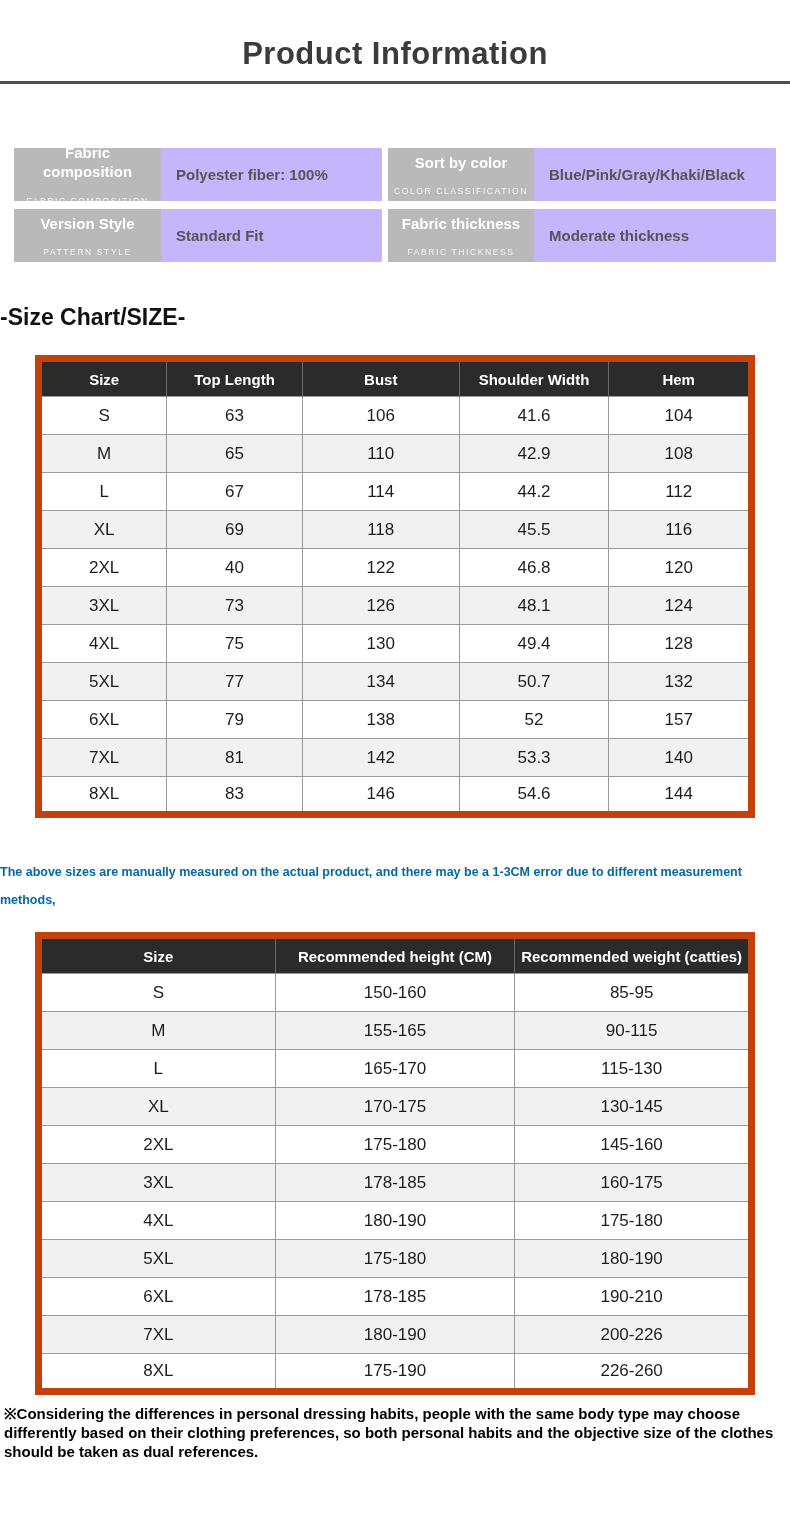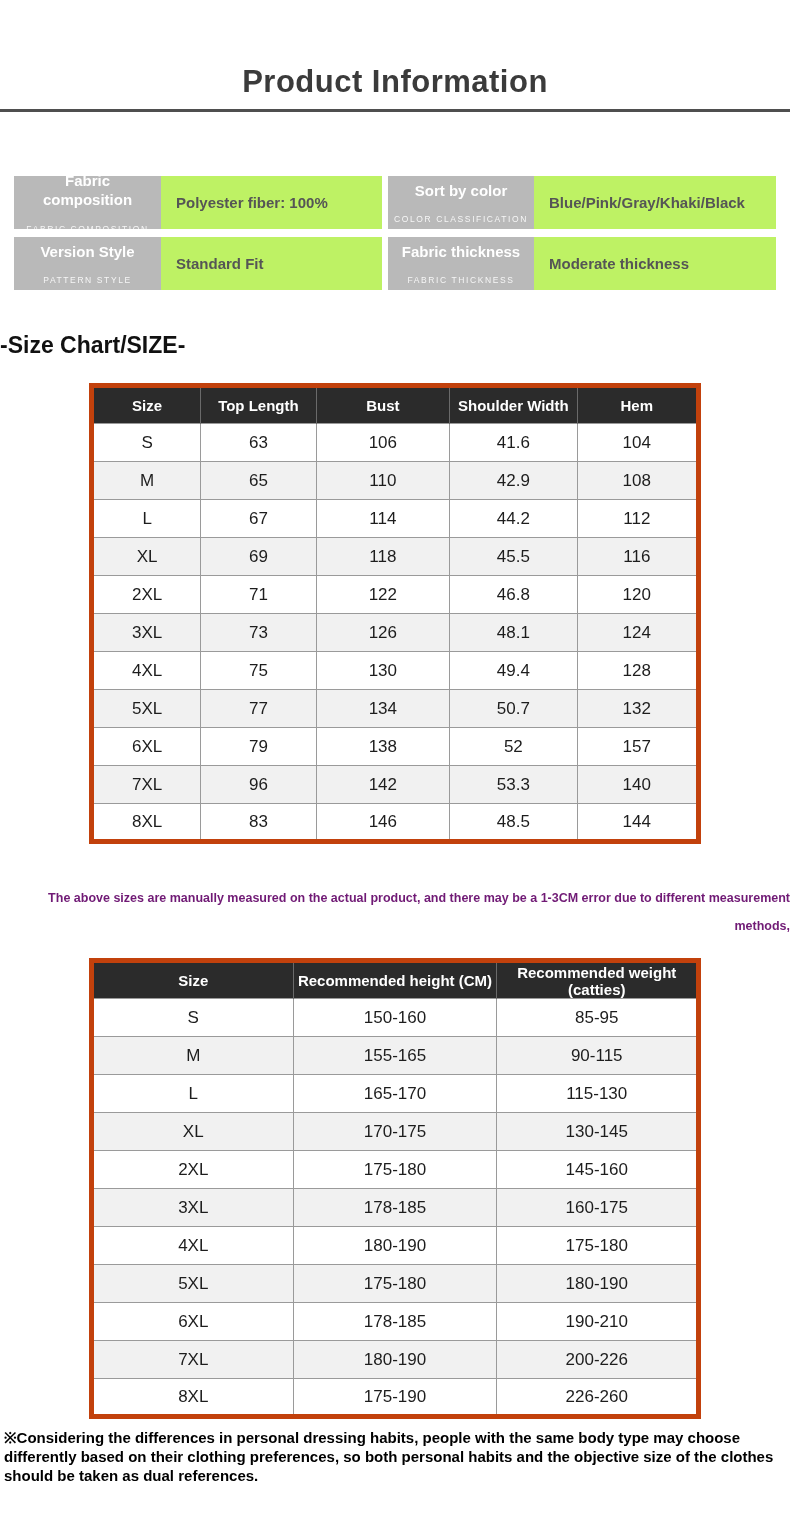--- a/index.html
+++ b/index.html
@@ -8,21 +8,21 @@
     width: 790px;
     min-height: 1514px;
     margin: 0 auto;
     font-family: "Liberation Sans", sans-serif;
     color: #1d1d1d;
   }
   .page { width: 790px; position: relative; }
 
   
   .page-title {
-    padding-top: 60px;
+    padding-top: 32px;
     text-align: center;
     font-size: 31px;
     font-weight: bold;
     color: #3b3b3b;
     letter-spacing: 0.5px;
     line-height: 1.4;
   }
   .title-divider {
     margin-top: 6px;
     border: none;
@@ -46,21 +46,21 @@
     display: flex;
     flex-direction: column;
     align-items: center;
     justify-content: center;
     text-align: center;
     padding: 2px 6px;
   }
   .spec-label .main { font-size: 15px; font-weight: bold; line-height: 1.25; }
   .spec-label .sub  { font-size: 8.5px; letter-spacing: 1.6px; color: rgba(255,255,255,0.88); margin-top: 14px; white-space: nowrap; }
   .spec-value {
-    background: #bef264;
+    background: #c4b5fd;
     color: #555555;
     font-size: 15px;
     font-weight: bold;
     display: flex;
     align-items: center;
     padding-left: 15px;
   }
   .spec-value.v1 { width: 221px; margin-right: 6px; }
   .spec-label.l2 { width: 146px; }
   .spec-value.v2 { flex: 1; }
@@ -69,24 +69,24 @@
   .size-chart-heading {
     margin-top: 42px;
     text-align: left;
     font-size: 23px;
     font-weight: bold;
     color: #111111;
   }
 
   
   table.data-table {
-    width: 612px;
+    width: 720px;
     margin: 24px auto 0 auto;
     border-collapse: collapse;
-    border: 5px solid #c2410c;
+    border: 7px solid #c2410c;
     table-layout: fixed;
   }
   table.data-table th {
     background: #2b2b2b;
     color: #ffffff;
     font-size: 15px;
     font-weight: bold;
     height: 38px;
     text-align: center;
     vertical-align: middle;
@@ -112,24 +112,24 @@
 
   
   #fit-table col.c1 { width: 33.2%; }
   #fit-table col.c2 { width: 33.6%; }
   #fit-table col.c3 { width: 33.2%; }
   #fit-table { margin-top: 18px; }
 
   
   .measure-note {
     margin-top: 40px;
-    text-align: right;
+    text-align: left;
     font-weight: bold;
     font-size: 12.5px;
-    color: #701a75;
+    color: #0369a1;
     line-height: 28px;
   }
 
   .footnote {
     width: 782px;
     margin: 9px auto 0 auto;
     text-align: left;
     font-weight: bold;
     font-size: 15px;
     color: #000000;
@@ -216,21 +216,21 @@
         </tr>
         <tr>
           <td>XL</td>
           <td>69</td>
           <td>118</td>
           <td>45.5</td>
           <td>116</td>
         </tr>
         <tr>
           <td>2XL</td>
-          <td>71</td>
+          <td>40</td>
           <td>122</td>
           <td>46.8</td>
           <td>120</td>
         </tr>
         <tr>
           <td>3XL</td>
           <td>73</td>
           <td>126</td>
           <td>48.1</td>
           <td>124</td>
@@ -251,30 +251,30 @@
         </tr>
         <tr>
           <td>6XL</td>
           <td>79</td>
           <td>138</td>
           <td>52</td>
           <td>157</td>
         </tr>
         <tr>
           <td>7XL</td>
-          <td>96</td>
+          <td>81</td>
           <td>142</td>
           <td>53.3</td>
           <td>140</td>
         </tr>
         <tr>
           <td>8XL</td>
           <td>83</td>
           <td>146</td>
-          <td>48.5</td>
+          <td>54.6</td>
           <td>144</td>
         </tr>
       </tbody>
   </table>
 
   <div class="measure-note">
     <div>The above sizes are manually measured on the actual product, and there may be a 1-3CM error due to different measurement methods,</div>
   </div>
 
   <table class="data-table" id="fit-table">

